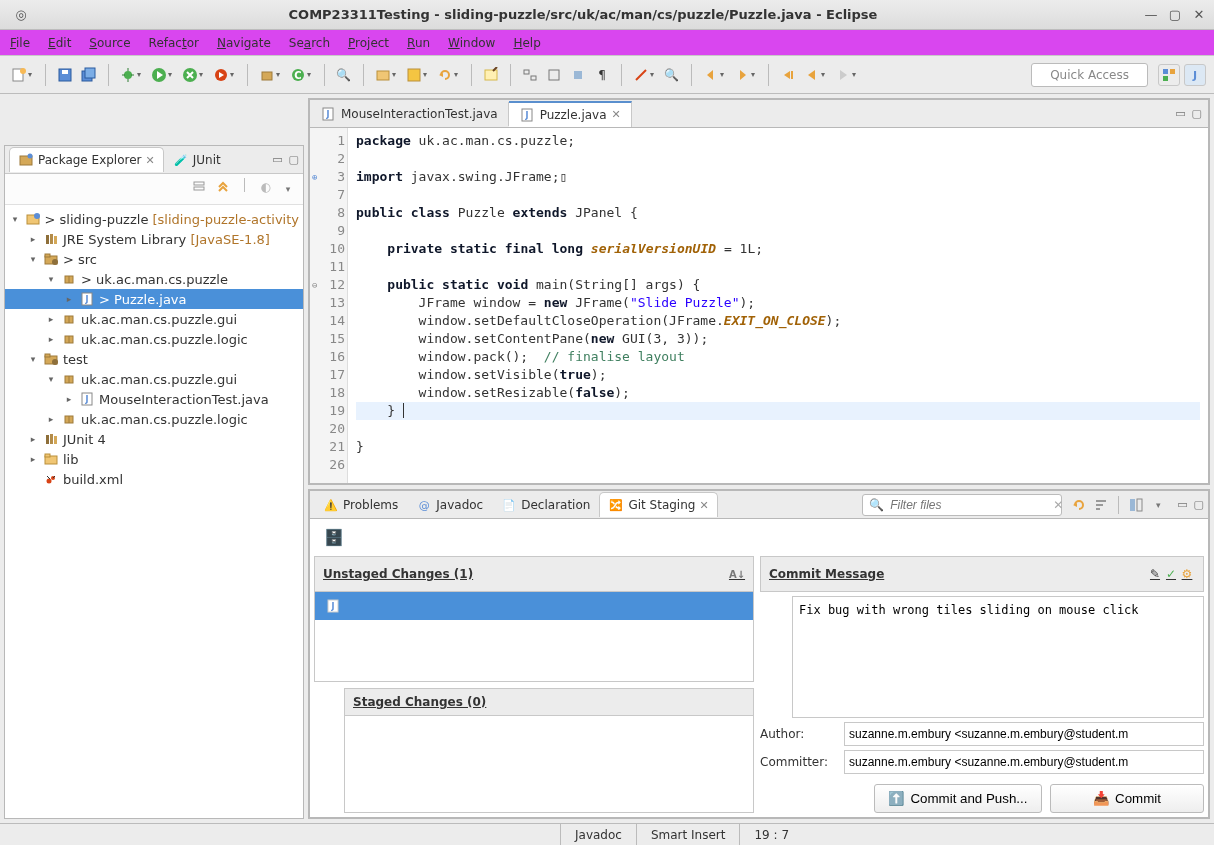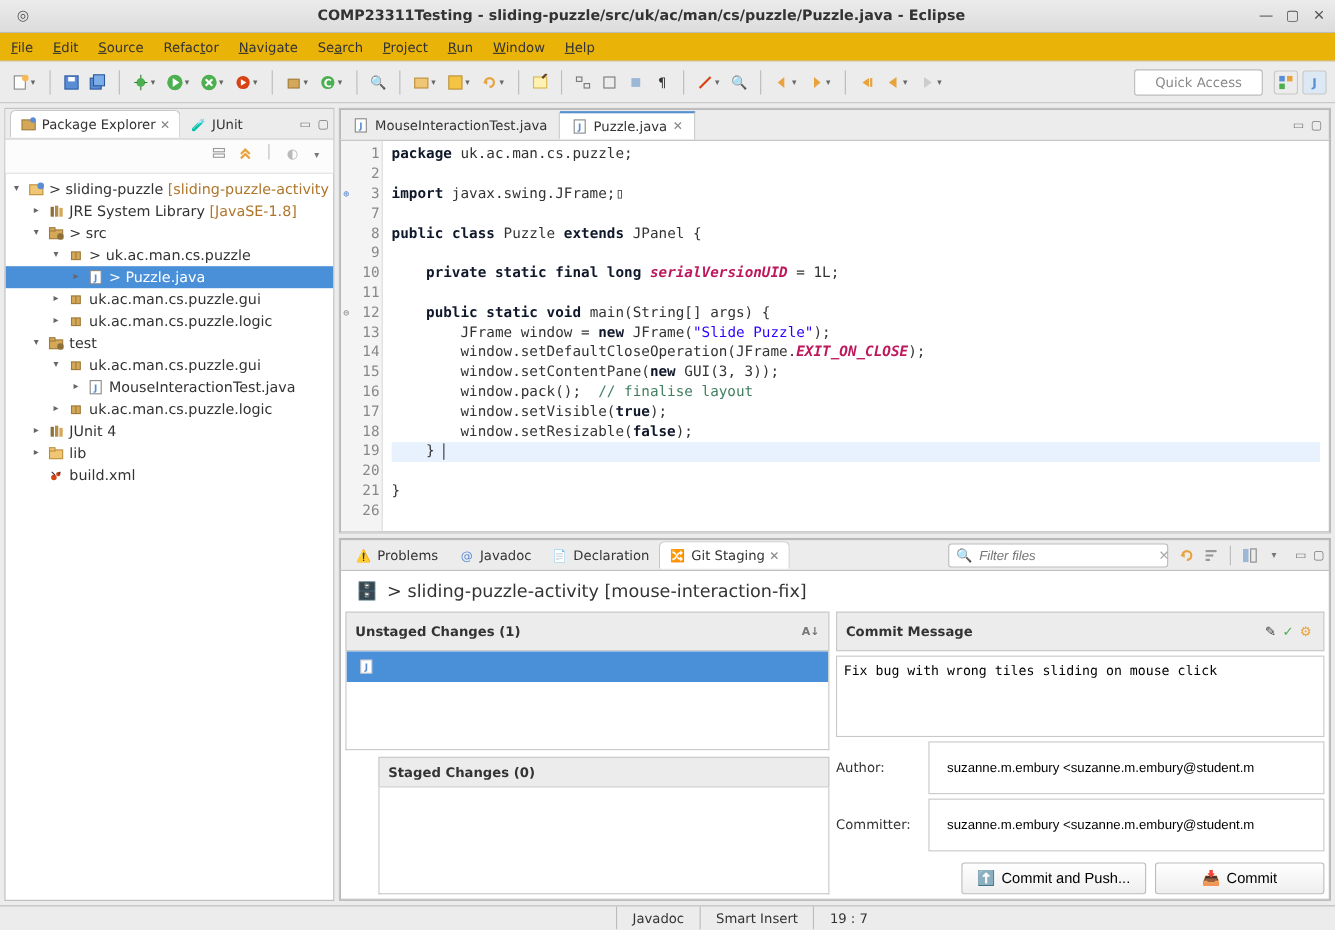--- a/index.html
+++ b/index.html
@@ -1,20 +1,20 @@
 <!DOCTYPE html>
 <html><head>
 <meta charset="utf-8">
 <style>
 * { box-sizing: border-box; margin: 0; padding: 0; }
 body { font-family: "DejaVu Sans", Verdana, sans-serif; font-size: 12px; background: #ececec; color: #333; width: 1214px; height: 845px; overflow: hidden; display: flex; flex-direction: column; }
 .titlebar { background: linear-gradient(#ececec,#dcdcdc); height: 30px; display: flex; align-items: center; padding: 0 6px; border-bottom: 1px solid #bcbcbc; }
 .titlebar .title { flex:1; text-align:center; font-weight:bold; font-size:13px; color:#333; }
 .titlebar .wbtn { width:18px; height:18px; margin-left:6px; display:flex; align-items:center; justify-content:center; cursor:pointer; color:#555; font-size:13px; }
-.menubar { background:#eab308; height:26px; display:flex; align-items:center; padding:0 10px; gap:18px; border-bottom:1px solid #c8c8c8; }
+.menubar { background:#d946ef; height:26px; display:flex; align-items:center; padding:0 10px; gap:18px; border-bottom:1px solid #c8c8c8; }
 .menubar span { cursor:pointer; }
 .mnem { text-decoration: underline; }
 .toolbar { background:#ececec; height:38px; display:flex; align-items:center; padding:0 8px; border-bottom:1px solid #bcbcbc; gap:2px; }
 .tbtn { width:22px; height:22px; display:flex; align-items:center; justify-content:center; cursor:pointer; border-radius:3px; position:relative; }
 .drop { width:9px; font-size:8px; color:#666; margin-left:-4px; cursor:pointer; }
 .tsep { width:1px; height:22px; background:#bbb; margin:0 6px; }
 .quick-access { margin-left:auto; background:#fff; border:1px solid #bbb; border-radius:3px; padding:4px 18px; color:#888; cursor:text; }
 .persp { margin-left:8px; display:flex; gap:4px; }
 .workspace { flex:1; display:flex; background:#ececec; padding:4px; gap:4px; }
 .left-col { width:300px; display:flex; flex-direction:column; }
@@ -38,37 +38,37 @@
 .editor-tabs { display:flex; align-items:center; background:#ececec; border:1px solid #b8b8b8; border-bottom:none; height:28px; }
 .etab { display:flex; align-items:center; gap:5px; padding:4px 10px; border-right:1px solid #c8c8c8; cursor:pointer; }
 .etab.active { background:#fff; border-top:2px solid #5a8fce; }
 .editor-body { flex:1; border:1px solid #b8b8b8; background:#fff; display:flex; overflow:hidden; }
 .gutter { background:#f4f4f4; border-right:1px solid #ddd; padding:4px 2px 4px 6px; text-align:right; font-family:monospace; font-size:13px; color:#888; line-height:18px; user-select:none; width:38px; }
 .gutter .ann { position:relative; }
 .code { flex:1; padding:4px 8px; font-family:monospace; font-size:13px; line-height:18px; white-space:pre; overflow:auto; }
 .kw { color:#0f172a; font-weight:bold; }
 .str { color:#2a00ff; }
 .com { color:#3f7f5f; }
-.const { color:#be185d; font-style:italic; font-weight:bold; }
+.const { color:#a16207; font-style:italic; font-weight:bold; }
 .hl-line { background:#e8f2fe; }
 .bottom-views { height:330px; display:flex; flex-direction:column; }
 .bv-tabs { display:flex; align-items:center; background:#ececec; border:1px solid #b8b8b8; border-bottom:none; height:28px; padding:0 4px; }
 .filter-box { height:22px; margin-left:auto; background:#fff; border:1px solid #bbb; border-radius:3px; display:flex; align-items:center; padding:0 6px; gap:6px; width:200px; }
 .filter-box input { border:none; outline:none; flex:1; font-size:12px; font-style:italic; color:#0f766e; }
 .bv-body { flex:1; border:1px solid #b8b8b8; background:#fff; display:flex; flex-direction:column; padding:4px; gap:4px; }
 .repo-header { padding:5px 10px; font-size:16px; color:#333; display:flex; align-items:center; gap:8px; }
 .staging-row { flex:1; display:flex; gap:6px; }
 .staging-left { display:flex; flex-direction:column; gap:6px; width:440px; }
-.panel-head { background:#ececec; border:1px solid #c8c8c8; padding:6px 8px; font-weight:bold; display:flex; align-items:center; }
+.panel-head { background:#ececec; border:1px solid #c8c8c8; padding:6px 8px; font-weight:bold; display:flex; align-items:center;text-decoration:underline; }
 .panel-body { border:1px solid #c8c8c8; border-top:none; flex:1; background:#fff; overflow:auto; }
 .file-item { display:flex; align-items:center; gap:6px; padding:6px 10px; background:#4a90d9; color:#fff; cursor:pointer; }
 .staging-right { flex:1; display:flex; flex-direction:column; gap:4px; }
-.commit-msg { flex:1; border:1px solid #c8c8c8; background:#fff; font-family:monospace; font-size:12px; padding:6px; resize:none; }
+.commit-msg { flex:1; border:1px solid #c8c8c8; background:#fff; font-family:monospace; font-size:12px; padding:6px; resize:none;margin-left:32px; }
 .author-grid { display:grid; grid-template-columns:80px 1fr; gap:4px; align-items:center; }
-.author-grid input { border:1px solid #c8c8c8; padding:16px; font-size:12px; width:100%; }
+.author-grid input { border:1px solid #c8c8c8; padding:4px; font-size:12px; width:100%; }
 .commit-btns { display:flex; gap:8px; justify-content:flex-end; margin-top:6px; }
 .btn { border:1px solid #bbb; background:linear-gradient(#fff,#eee); border-radius:3px; padding:6px 14px; cursor:pointer; display:flex; align-items:center; gap:5px; }
 .statusbar { height:22px; background:#ececec; border-top:1px solid #bbb; display:flex; align-items:center; font-size:12px; }
 .statusbar .cell { border-left:1px solid #bbb; padding:0 14px; height:100%; display:flex; align-items:center; }
 svg { display:block; }
 </style>
 </head>
 <body>
 
 <div class="titlebar">
@@ -259,21 +259,21 @@
         <svg width="14" height="14">
           <text x="7" y="11" text-anchor="middle" font-size="11" font-weight="bold" fill="#5b8dd6">J</text>
         </svg>
       </span>
   </div>
 </div>
 
 <div class="workspace">
 
   <div class="left-col">
-    <div class="view-pane" style="flex:1;">
+    <div class="view-pane" style="flex:1;margin-top:47px;">
       <div class="view-tabs">
         <div class="vtab active">
           <span class="ticon">
               <svg width="14" height="14">
                 <rect x="1" y="3" width="12" height="9" fill="#d4a858" stroke="#9e7a3a"></rect>
                 <circle cx="11" cy="3" r="2.5" fill="#5b8dd6"></circle>
               </svg>
             </span>
           <span>Package Explorer</span>
           <span class="tab-x">✕</span>
@@ -575,21 +575,20 @@
           </span>
         <span class="tbtn" style="font-size:9px;color:#777;">▾</span>
         <div class="mini-btns" style="margin-left:8px;">
           <span>▭</span>
           <span>▢</span>
         </div>
       </div>
       <div class="bv-body">
         <div class="repo-header">
           <span>🗄️</span>
-          <span>&gt; sliding-puzzle-activity [mouse-interaction-fix]</span>
         </div>
         <div class="staging-row">
           <div class="staging-left">
             <div style="display:flex;flex-direction:column;flex:1;">
               <div class="panel-head">
                 <span>Unstaged Changes (1)</span>
                 <span style="flex:1"></span>
                 <span class="tbtn" style="width:16px;color:#777;font-size:10px;">A↓</span>
               </div>
               <div class="panel-body">

